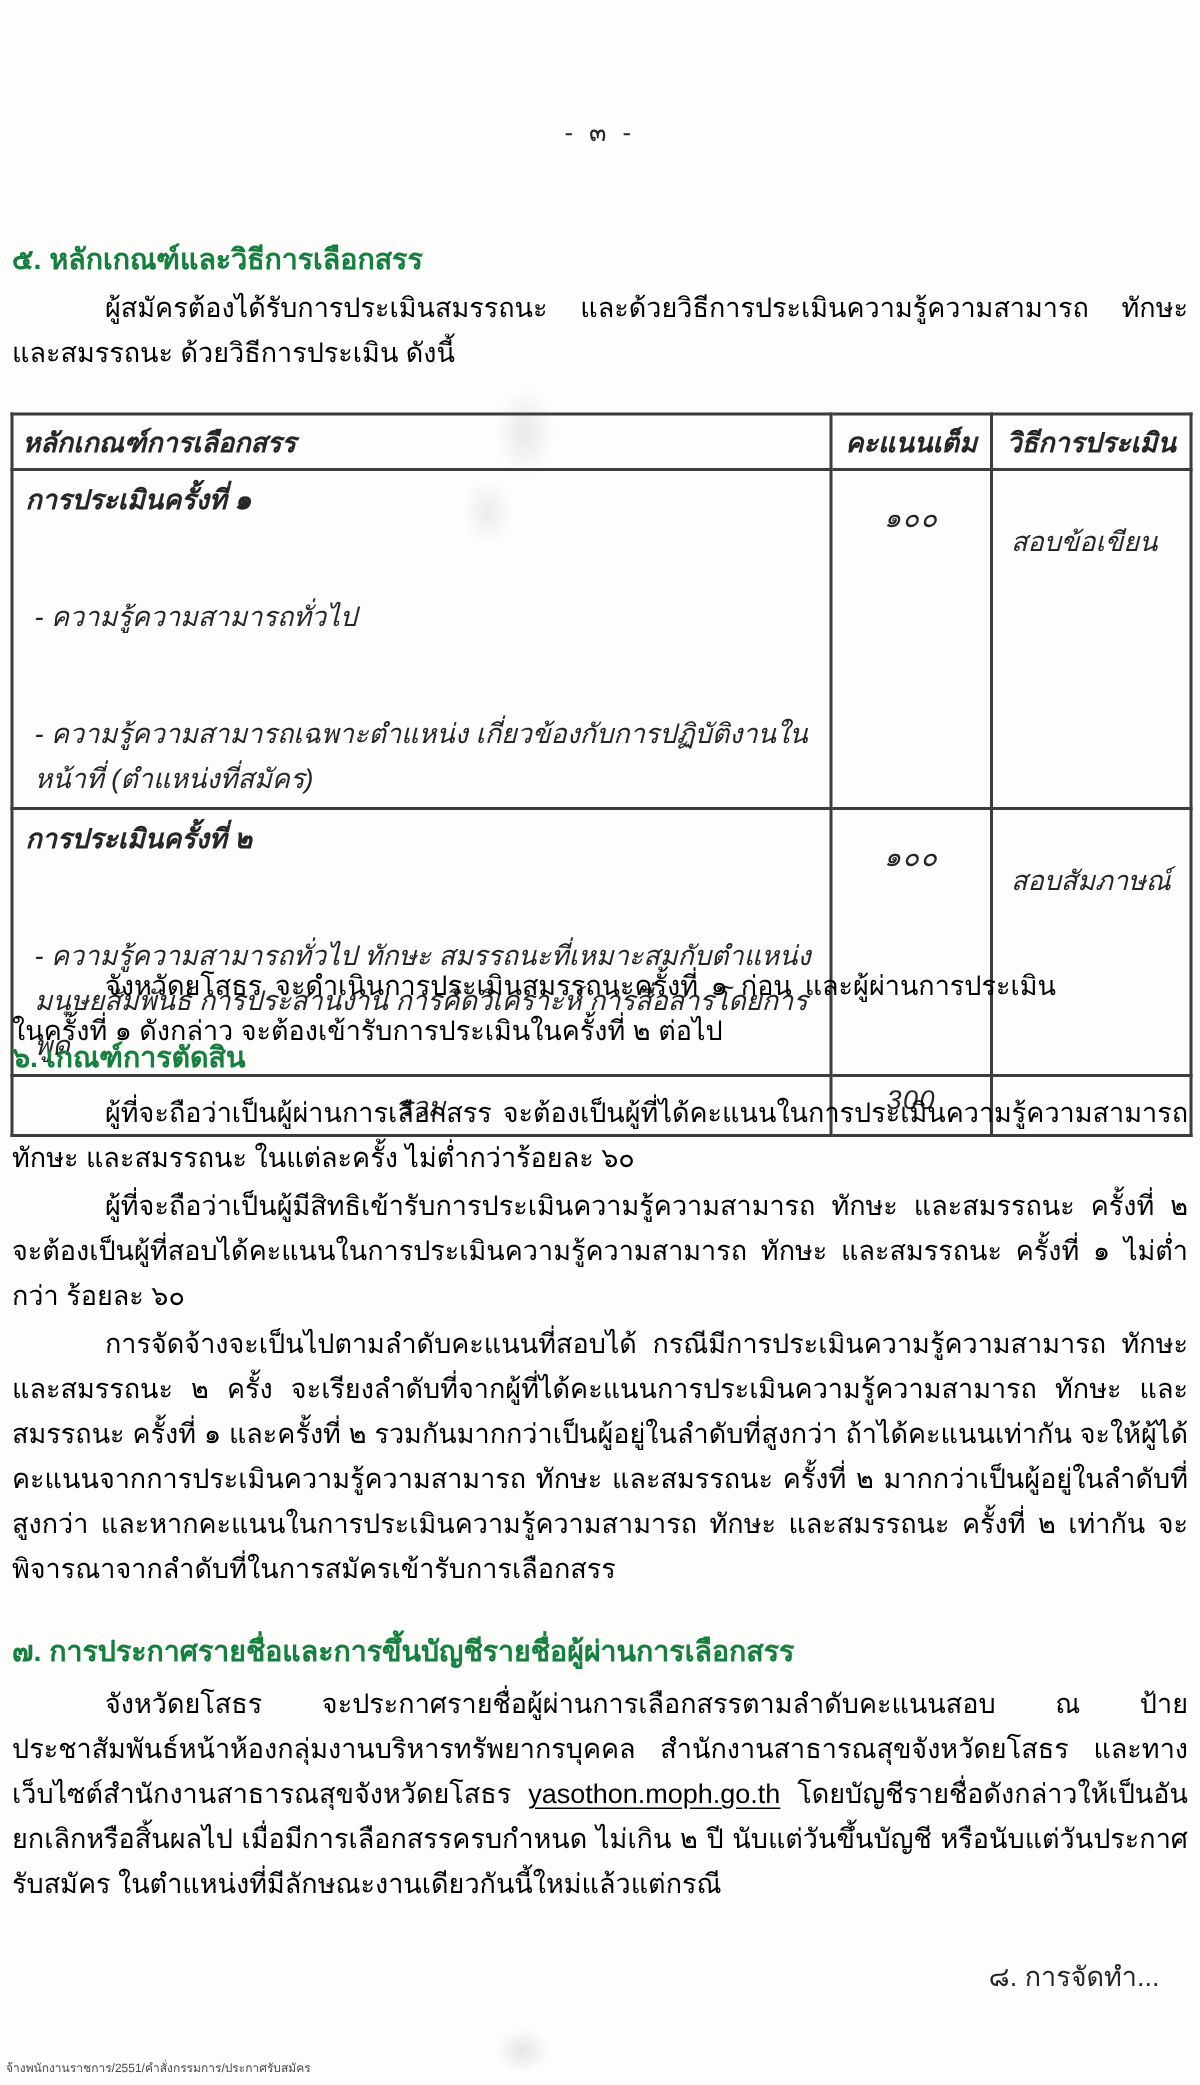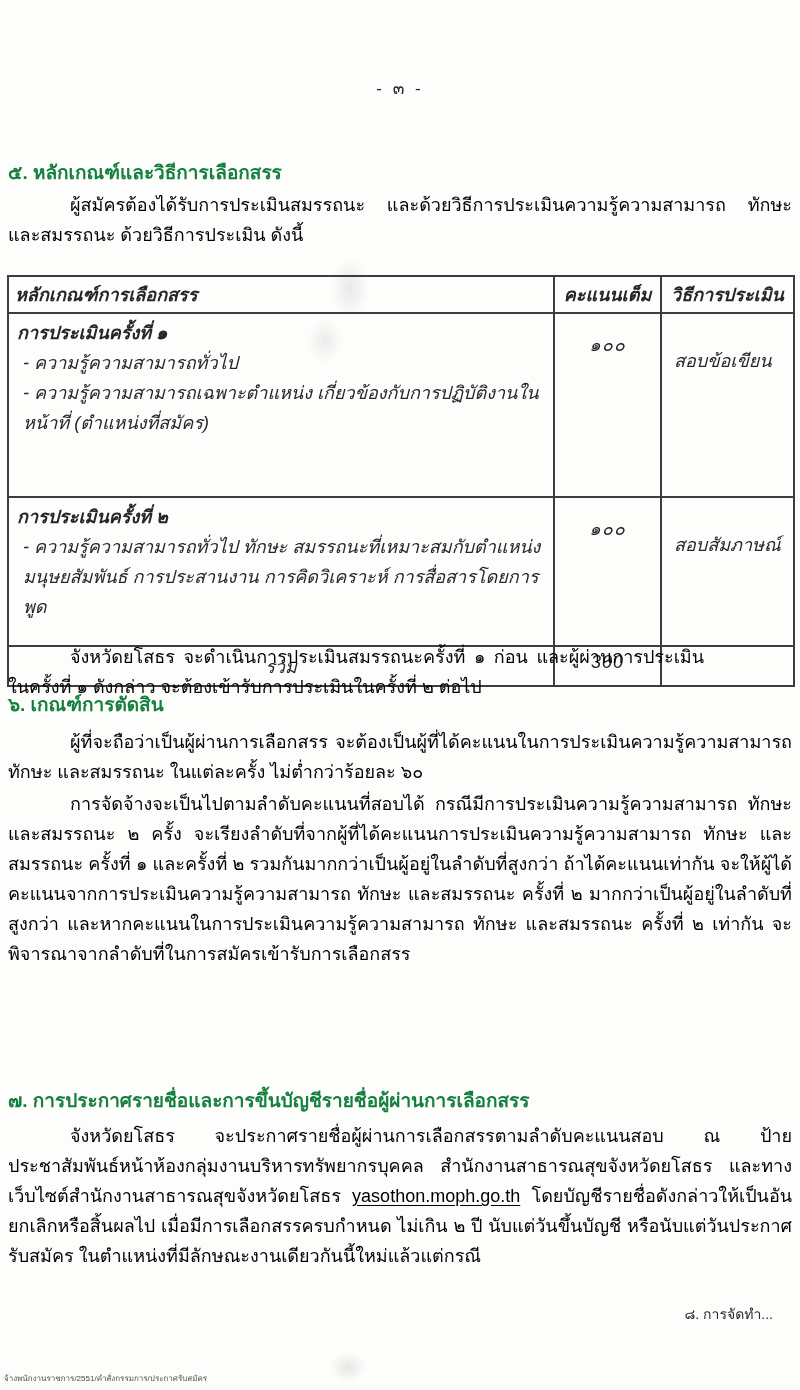--- a/index.html
+++ b/index.html
@@ -85,20 +85,21 @@
   .th-score, .th-method { text-align: center; }
 
   .cell-criteria { padding: 4px 10px 4px 8px; }
   .row-title {
     font-weight: bold;
     line-height: 30px;
   }
   .row-item {
     line-height: 30px;
     padding-left: 6px;
+    margin-top: 48px;
   }
   tr.eval-row-1 td { height: 150px; }
   tr.eval-row-2 td { height: 115px; }
   .cell-score {
     text-align: center;
     padding-top: 16px;
     letter-spacing: 1px;
   }
   .cell-method {
     text-align: left;
@@ -135,21 +136,21 @@
   }
   .sec7 .heading { margin-bottom: 6px; }
   .link {
     text-decoration: underline;
     text-underline-offset: 3px;
     cursor: pointer;
   }
   .continuation {
     position: absolute;
     top: 1303px; right: 27px;
-    font-size: 14px;
+    font-size: 18px;
   }
   .footer-note {
     position: absolute;
     top: 1372px; left: 4px;
     font-size: 8px;
     color: #4a4a4a;
     text-align: right;
   }
 </style>
 </head>
@@ -204,20 +205,21 @@
         <td class="cell-empty"></td>
       </tr>
     </tbody>
   </table>
 
   <p class="body-text indent after-note">จังหวัดยโสธร จะดำเนินการประเมินสมรรถนะครั้งที่ ๑ ก่อน และผู้ผ่านการประเมินในครั้งที่ ๑ ดังกล่าว จะต้องเข้ารับการประเมินในครั้งที่ ๒ ต่อไป</p>
 
   <div class="sec6">
     <div class="heading">๖. เกณฑ์การตัดสิน</div>
     <p class="body-text indent">ผู้ที่จะถือว่าเป็นผู้ผ่านการเลือกสรร จะต้องเป็นผู้ที่ได้คะแนนในการประเมินความรู้ความสามารถ ทักษะ และสมรรถนะ ในแต่ละครั้ง ไม่ต่ำกว่าร้อยละ ๖๐</p>
+    <p class="body-text indent">ผู้ที่จะถือว่าเป็นผู้มีสิทธิเข้ารับการประเมินความรู้ความสามารถ ทักษะ และสมรรถนะ ครั้งที่ ๒ จะต้องเป็นผู้ที่สอบได้คะแนนในการประเมินความรู้ความสามารถ ทักษะ และสมรรถนะ ครั้งที่ ๑ ไม่ต่ำกว่า ร้อยละ ๖๐</p>
     <p class="body-text indent">การจัดจ้างจะเป็นไปตามลำดับคะแนนที่สอบได้ กรณีมีการประเมินความรู้ความสามารถ ทักษะ และสมรรถนะ ๒ ครั้ง จะเรียงลำดับที่จากผู้ที่ได้คะแนนการประเมินความรู้ความสามารถ ทักษะ และสมรรถนะ ครั้งที่ ๑ และครั้งที่ ๒ รวมกันมากกว่าเป็นผู้อยู่ในลำดับที่สูงกว่า ถ้าได้คะแนนเท่ากัน จะให้ผู้ได้คะแนนจากการประเมินความรู้ความสามารถ ทักษะ และสมรรถนะ ครั้งที่ ๒ มากกว่าเป็นผู้อยู่ในลำดับที่สูงกว่า และหากคะแนนในการประเมินความรู้ความสามารถ ทักษะ และสมรรถนะ ครั้งที่ ๒ เท่ากัน จะพิจารณาจากลำดับที่ในการสมัครเข้ารับการเลือกสรร</p>
   </div>
 
   <div class="sec7">
     <div class="heading">๗. การประกาศรายชื่อและการขึ้นบัญชีรายชื่อผู้ผ่านการเลือกสรร</div>
     <p class="body-text indent"><span>จังหวัดยโสธร จะประกาศรายชื่อผู้ผ่านการเลือกสรรตามลำดับคะแนนสอบ ณ ป้ายประชาสัมพันธ์หน้าห้องกลุ่มงานบริหารทรัพยากรบุคคล สำนักงานสาธารณสุขจังหวัดยโสธร และทางเว็บไซต์สำนักงานสาธารณสุขจังหวัดยโสธร </span><span class="link">yasothon.moph.go.th</span><span> โดยบัญชีรายชื่อดังกล่าวให้เป็นอันยกเลิกหรือสิ้นผลไป เมื่อมีการเลือกสรรครบกำหนด ไม่เกิน ๒ ปี นับแต่วันขึ้นบัญชี หรือนับแต่วันประกาศรับสมัคร ในตำแหน่งที่มีลักษณะงานเดียวกันนี้ใหม่แล้วแต่กรณี</span></p>
   </div>
 
   <div class="continuation">๘. การจัดทำ...</div>
 

